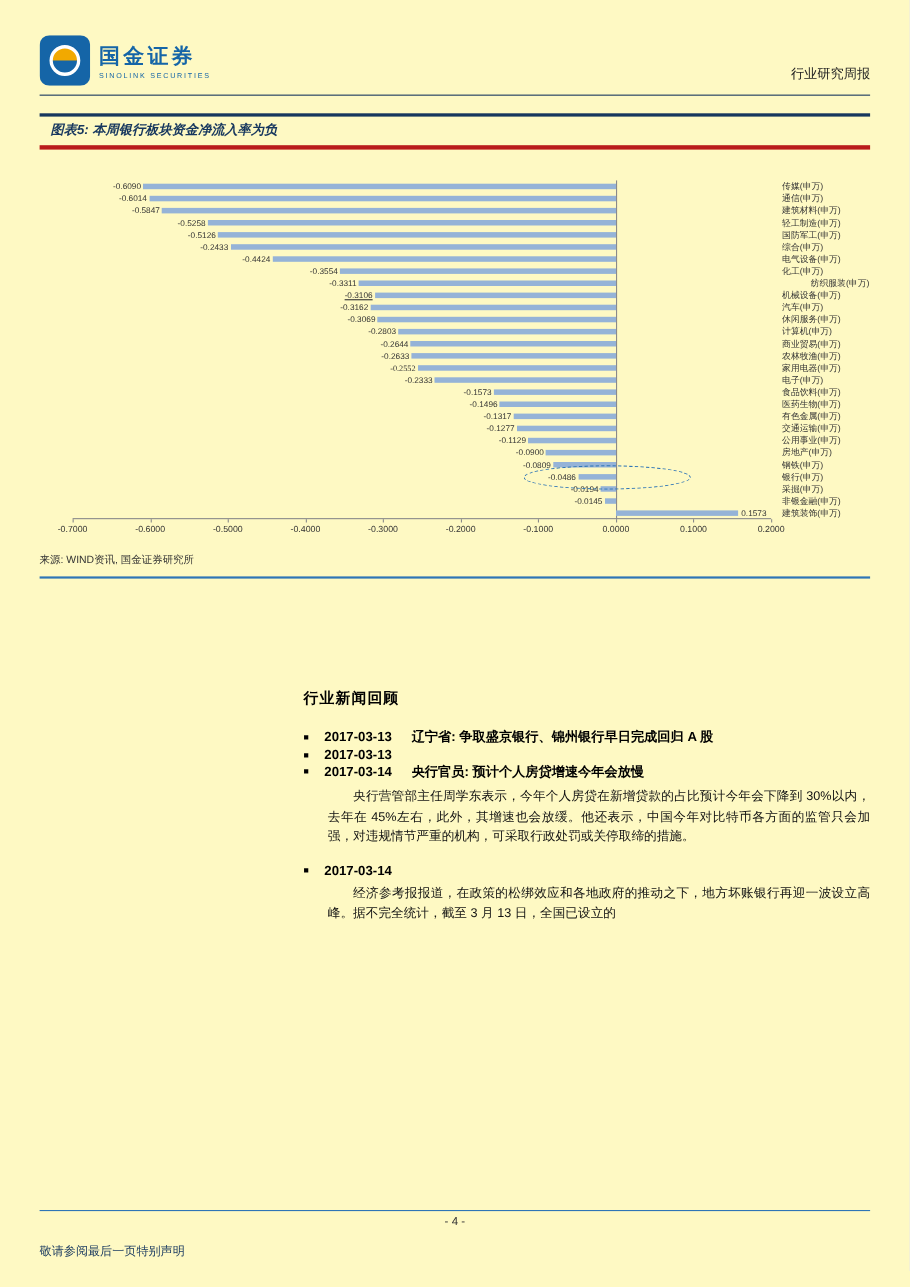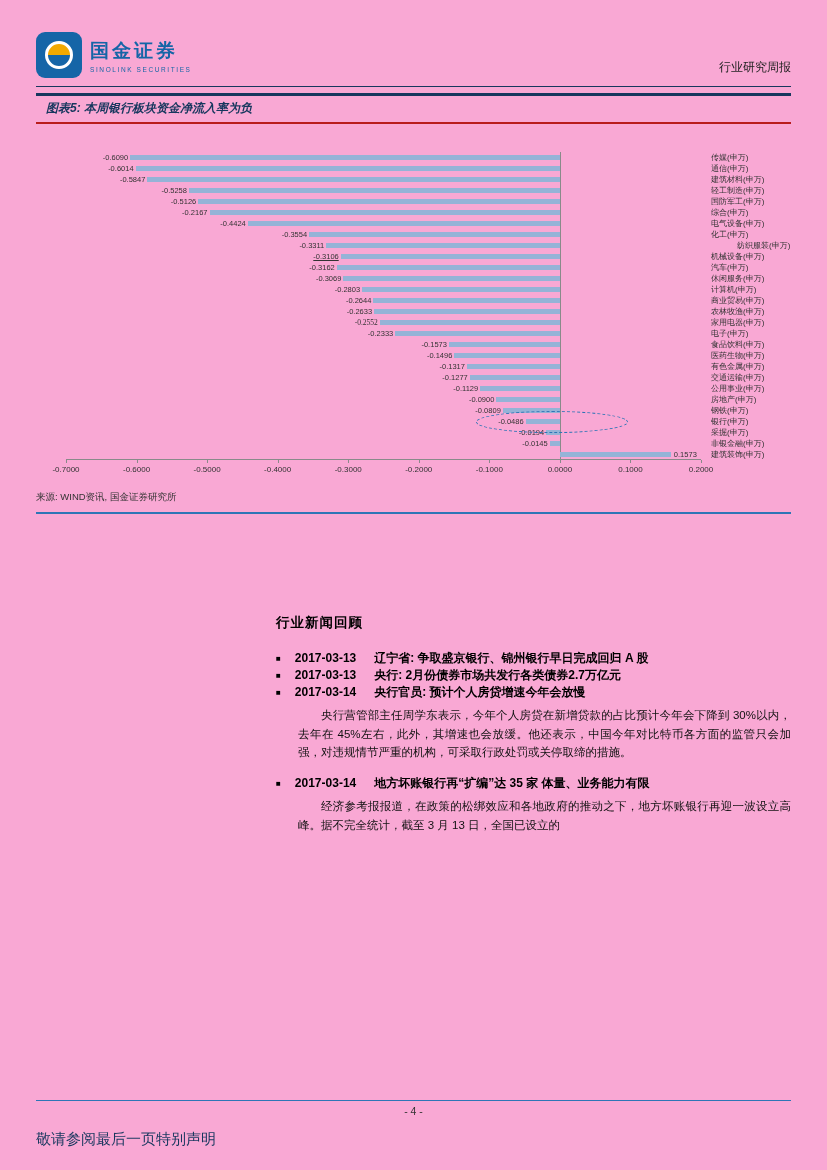--- a/index.html
+++ b/index.html
@@ -1,34 +1,34 @@
 <!DOCTYPE html>
 <html><head>
 <meta charset="utf-8">
 <style>
   * { margin:0; padding:0; box-sizing:border-box; }
   html,body { background:#e8e8e8; }
   .page {
-    position:relative; width:827px; height:1170px; background:#f9a8d4;
+    position:relative; width:827px; height:1170px; background:#fef9c3;
     font-family:"Liberation Sans","DejaVu Sans",sans-serif; color:#111; overflow:hidden;
   }
   
   .header {
     margin:0 36px; padding:32px 0 8px 0;
     display:flex; justify-content:space-between; align-items:center;
     border-bottom:1px solid #17375E;
   }
   .brand { display:flex; align-items:center; gap:8px; }
   .brand-cn { font-size:19px; font-weight:bold; color:#1565A7; letter-spacing:3px; }
   .brand-en { font-size:6.5px; color:#1565A7; letter-spacing:1.6px; margin-top:2px; }
   .report-type { font-size:12px; color:#222; align-self:flex-end; padding-bottom:2px; }
   
   .figure-title {
-    margin:6px 36px 0 36px;
-    border-top:3px solid #17375E; border-bottom:2px solid #b91c1c;
+    margin:16px 36px 0 36px;
+    border-top:3px solid #17375E; border-bottom:4px solid #b91c1c;
     padding:4px 10px 5px 10px;
     font-size:12px; font-weight:bold; font-style:italic; color:#17375E;
   }
   
   .chart { position:relative; margin:0 36px; height:362px; }
   .legend { position:absolute; top:8px; left:0; width:100%; display:flex; justify-content:center; align-items:center; gap:5px; font-size:9px; color:#404040; }
   .legend-swatch { width:8px; height:8px; display:inline-block; background:#95B3D7; }
   #plot { position:absolute; left:30px; top:28px; width:635px; height:308px; border-bottom:1px solid #8a8a8a; }
   .zero-line { position:absolute; top:0; width:1px; height:308px; background:#8a8a8a; }
   .bar { position:absolute; }
@@ -41,21 +41,21 @@
   .source { margin:2px 36px 0 36px; padding:3px 0 8px 0; font-size:9.5px; color:#333; border-bottom:2px solid #2E75B6; }
   
   .news { margin:100px 36px 0 276px; }
   .news-heading { font-size:13.5px; font-weight:bold; color:#000; margin-bottom:18px; letter-spacing:1px; }
   .news-head { display:flex; align-items:baseline; font-size:12px; font-weight:bold; color:#000; }
   .bullet { font-size:8px; margin-right:14px; position:relative; top:-1px; }
   .news-date { margin-right:18px; white-space:nowrap; }
   .news-body { font-size:11.5px; line-height:1.62; text-align:justify; text-indent:2em; color:#111; margin:5px 0 13px 22px; }
   
   .footer { position:absolute; left:36px; right:36px; top:1100px; border-top:1px solid #2E75B6; text-align:center; padding-top:4px; font-size:10.5px; color:#333; }
-  .disclaimer { position:absolute; left:36px; top:1130px; font-size:15px; color:#17375E; }
+  .disclaimer { position:absolute; left:36px; top:1130px; font-size:11px; color:#17375E; }
 </style>
 </head>
 <body>
 
 <div class="page">
 
   <div class="header">
     <div class="brand">
       <svg width="46" height="46" viewBox="0 0 46 46">
         <rect x="0" y="0" width="46" height="46" rx="9" fill="#1565A7"></rect>
@@ -84,21 +84,21 @@
         <div class="bar" style="left: 81.3506px; top: 24.75px; width: 412.538px; height: 5.5px; background: rgb(149, 179, 215);"></div>
         <div class="val-label" style="left: 19.3506px; top: 22.5px; width: 60px; text-align: right;">-0.5847</div>
         <div class="cat-label" style="left: 645px; top: 22px;">建筑材料(申万)</div>
         <div class="bar" style="left: 122.908px; top: 35.75px; width: 370.981px; height: 5.5px; background: rgb(149, 179, 215);"></div>
         <div class="val-label" style="left: 60.9078px; top: 33.5px; width: 60px; text-align: right;">-0.5258</div>
         <div class="cat-label" style="left: 645px; top: 33px;">轻工制造(申万)</div>
         <div class="bar" style="left: 132.221px; top: 46.75px; width: 361.668px; height: 5.5px; background: rgb(149, 179, 215);"></div>
         <div class="val-label" style="left: 70.2211px; top: 44.5px; width: 60px; text-align: right;">-0.5126</div>
         <div class="cat-label" style="left: 645px; top: 44px;">国防军工(申万)</div>
         <div class="bar" style="left: 143.51px; top: 57.75px; width: 350.379px; height: 5.5px; background: rgb(149, 179, 215);"></div>
-        <div class="val-label" style="left: 81.51px; top: 55.5px; width: 60px; text-align: right;">-0.2167</div>
+        <div class="val-label" style="left: 81.51px; top: 55.5px; width: 60px; text-align: right;">-0.2433</div>
         <div class="cat-label" style="left: 645px; top: 55px;">综合(申万)</div>
         <div class="bar" style="left: 181.751px; top: 68.75px; width: 312.138px; height: 5.5px; background: rgb(149, 179, 215);"></div>
         <div class="val-label" style="left: 119.751px; top: 66.5px; width: 60px; text-align: right;">-0.4424</div>
         <div class="cat-label" style="left: 645px; top: 66px;">电气设备(申万)</div>
         <div class="bar" style="left: 243.134px; top: 79.75px; width: 250.754px; height: 5.5px; background: rgb(149, 179, 215);"></div>
         <div class="val-label" style="left: 181.134px; top: 77.5px; width: 60px; text-align: right;">-0.3554</div>
         <div class="cat-label" style="left: 645px; top: 77px;">化工(申万)</div>
         <div class="bar" style="left: 260.279px; top: 90.75px; width: 233.609px; height: 5.5px; background: rgb(149, 179, 215);"></div>
         <div class="val-label" style="left: 198.279px; top: 88.5px; width: 60px; text-align: right;">-0.3311</div>
         <div class="cat-label" style="left: 645px; top: 88px; padding-left: 26px;">纺织服装(申万)</div>
@@ -193,38 +193,36 @@
         <span class="bullet">■</span>
         <span class="news-date">2017-03-13</span>
         <span class="news-title">辽宁省: 争取盛京银行、锦州银行早日完成回归 A 股</span>
       </div>
     </div>
 
     <div class="news-item">
       <div class="news-head">
         <span class="bullet">■</span>
         <span class="news-date">2017-03-13</span>
-        <span class="news-title">央行: 2月份债券市场共发行各类债券2.7万亿元</span>
       </div>
     </div>
 
     <div class="news-item">
       <div class="news-head">
         <span class="bullet">■</span>
         <span class="news-date">2017-03-14</span>
         <span class="news-title">央行官员: 预计个人房贷增速今年会放慢</span>
       </div>
       <p class="news-body">央行营管部主任周学东表示，今年个人房贷在新增贷款的占比预计今年会下降到 30%以内，去年在 45%左右，此外，其增速也会放缓。他还表示，中国今年对比特币各方面的监管只会加强，对违规情节严重的机构，可采取行政处罚或关停取缔的措施。</p>
     </div>
 
     <div class="news-item">
       <div class="news-head">
         <span class="bullet">■</span>
         <span class="news-date">2017-03-14</span>
-        <span class="news-title">地方坏账银行再“扩编”达 35 家 体量、业务能力有限</span>
       </div>
       <p class="news-body">经济参考报报道，在政策的松绑效应和各地政府的推动之下，地方坏账银行再迎一波设立高峰。据不完全统计，截至 3 月 13 日，全国已设立的</p>
     </div>
   </div>
 
   <div class="footer">
     <span>- 4 -</span>
   </div>
   <div class="disclaimer">敬请参阅最后一页特别声明</div>
 

